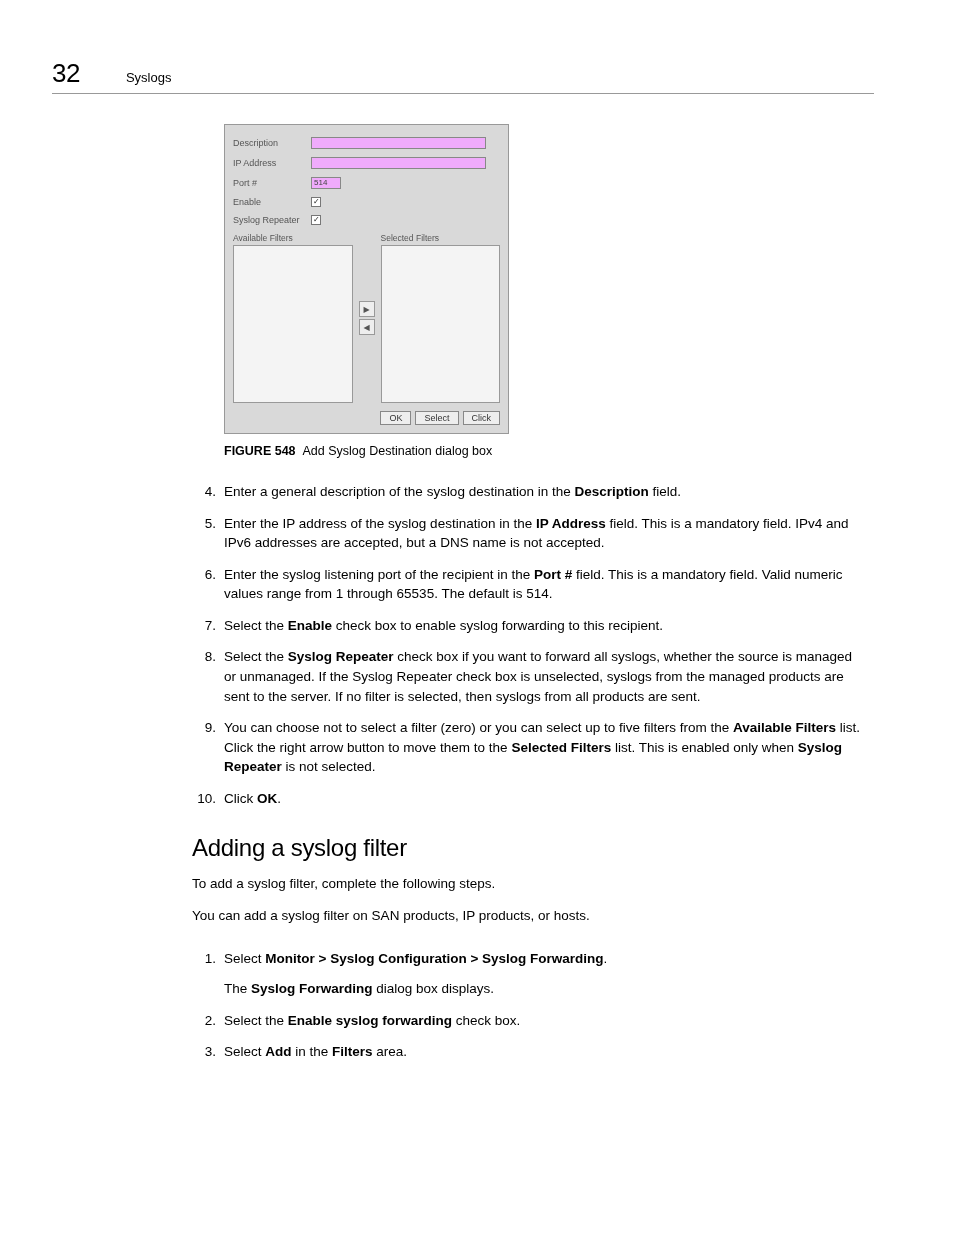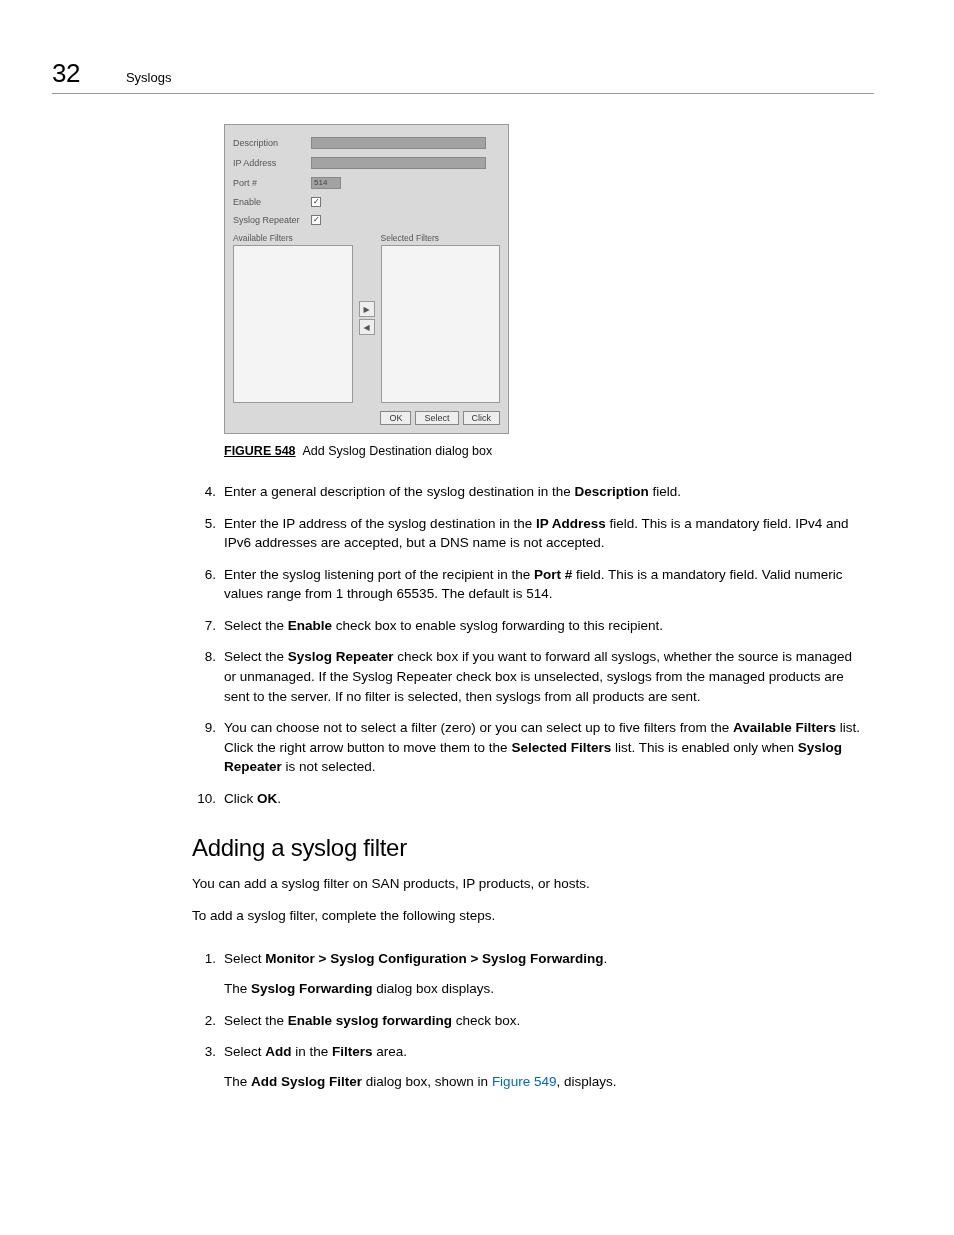--- a/index.html
+++ b/index.html
@@ -51,21 +51,21 @@
     align-items: center;
     margin-bottom: 8px;
   }
   .form-label {
     width: 78px;
     font-size: 9px;
     color: #555;
   }
   .form-input {
     border: 1px solid #888;
-    background: #a3a3a3;
+    background: #f0abfc;
     height: 12px;
     box-sizing: border-box;
   }
   .wide-input { width: 175px; }
   .narrow-input { width: 30px; font-size:8px; padding:0 2px; line-height:10px;}
   .checkbox {
     width: 10px;
     height: 10px;
     border: 1px solid #777;
     background: #fff;
@@ -122,21 +122,21 @@
     border: 1px solid #888;
     background: #eee;
     font-size: 9px;
     padding: 1px 8px;
     color: #333;
   }
   .figure-caption {
     margin: 10px 0 0 172px;
     font-size: 12.5px;
   }
-  .figure-caption .fignum { font-weight: bold; text-decoration: underline; }
+  .figure-caption .fignum { font-weight: bold; }
   .content { margin-left: 140px; margin-right: 10px; }
   ol.steps {
     list-style: none;
     padding: 0;
     margin: 24px 0 0 0;
   }
   ol.steps > li {
     display: flex;
     margin-bottom: 12px;
     line-height: 1.45;
@@ -249,38 +249,37 @@
           <span class="num">9.</span>
         <span class="txt"><span>You can choose not to select a filter (zero) or you can select up to five filters from the </span><b>Available Filters</b><span> list. Click the right arrow button to move them to the </span><b>Selected Filters</b><span> list. This is enabled only when </span><b>Syslog Repeater</b><span> is not selected.</span></span>
         </li>
       <li>
           <span class="num">10.</span>
         <span class="txt"><span>Click </span><b>OK</b><span>.</span></span>
         </li>
     </ol>
 
     <h2 class="section">Adding a syslog filter</h2>
+    <p class="body">To add a syslog filter, complete the following steps.</p>
     <p class="body">You can add a syslog filter on SAN products, IP products, or hosts.</p>
-    <p class="body">To add a syslog filter, complete the following steps.</p>
 
     <ol class="steps">
       <li>
           <span class="num">1.</span>
         <span class="txt">
           <span>Select </span><b>Monitor &gt; Syslog Configuration &gt; Syslog Forwarding</b><span>.</span>
           <div class="sub"><span>The </span><b>Syslog Forwarding</b><span> dialog box displays.</span></div>
         </span>
         </li>
       <li>
           <span class="num">2.</span>
         <span class="txt"><span>Select the </span><b>Enable syslog forwarding</b><span> check box.</span></span>
         </li>
       <li>
           <span class="num">3.</span>
         <span class="txt">
           <span>Select </span><b>Add</b><span> in the </span><b>Filters</b><span> area.</span>
-          <div class="sub"><span>The </span><b>Add Syslog Filter</b><span> dialog box, shown in </span><span class="link">Figure 549</span><span>, displays.</span></div>
         </span>
         </li>
     </ol>
 
   </div>
 </div>
 
 </body></html>

